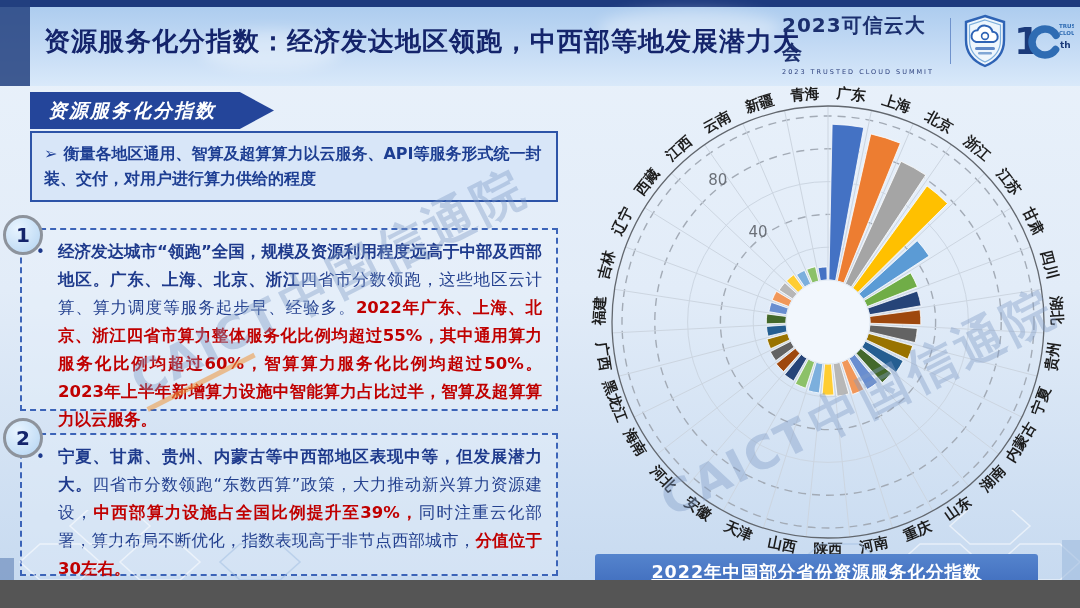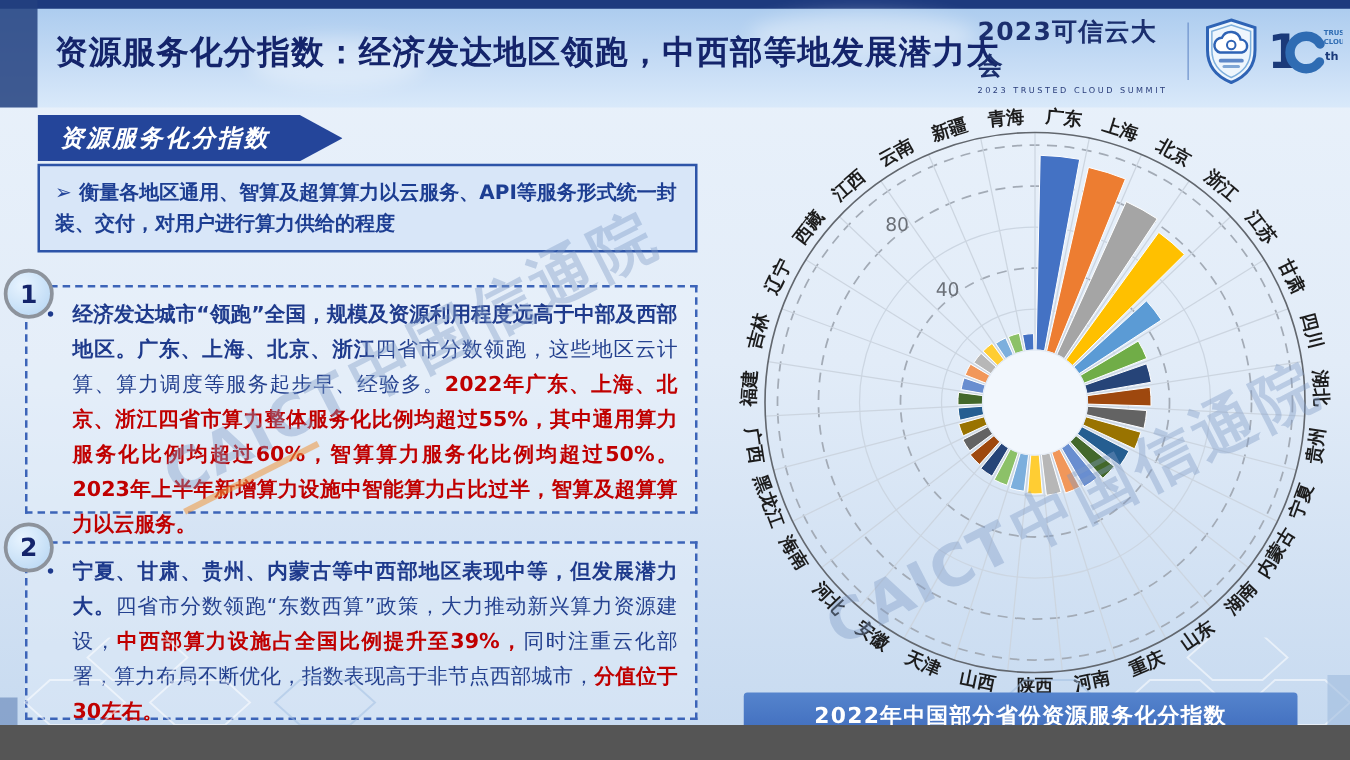--- a/index.html
+++ b/index.html
@@ -50,21 +50,21 @@
     text-align:justify;color:#24418f;}
   .point-text .bullet{position:absolute;left:-22px;top:0;color:#1e3a8c;font-size:15px;}
   .pt-bold{font-weight:bold;color:#1e3a8c;}
   .pt-normal{color:#24418f;}
   .pt-red{font-weight:bold;color:#c00000;}
   
   .chart-wrap{position:absolute;left:583px;top:82px;width:500px;height:478px;}
   .chart-caption{position:absolute;left:595px;top:554px;width:443px;height:35px;
     background:linear-gradient(180deg,#5584cd,#3f6cbd);border-radius:3px;z-index:6;
     display:flex;align-items:center;justify-content:center;
-    color:#fff;font-size:17.5px;font-weight:bold;letter-spacing:1px;}
+    color:#fff;font-size:17.5px;font-weight:bold;letter-spacing:1px;text-decoration:underline;}
   
   .watermark{position:absolute;transform:rotate(-27deg);color:rgba(128,154,198,.40);
     font-weight:bold;white-space:nowrap;pointer-events:none;z-index:4;}
   .watermark .en{font-size:46px;letter-spacing:2px;}
   .watermark .cn{font-size:50px;letter-spacing:4px;}
   .watermark .accent{display:block;width:120px;height:5px;
     background:rgba(238,150,60,.55);margin-top:-6px;}
   #wm1{left:110px;top:250px;}
   #wm2{left:640px;top:370px;}
   .hex-deco{position:absolute;left:0;bottom:0;width:1080px;height:70px;pointer-events:none;}

